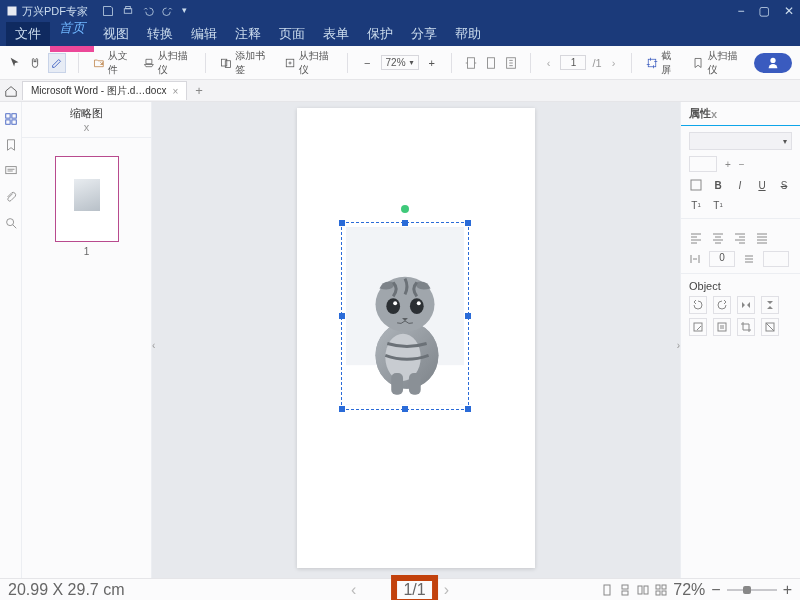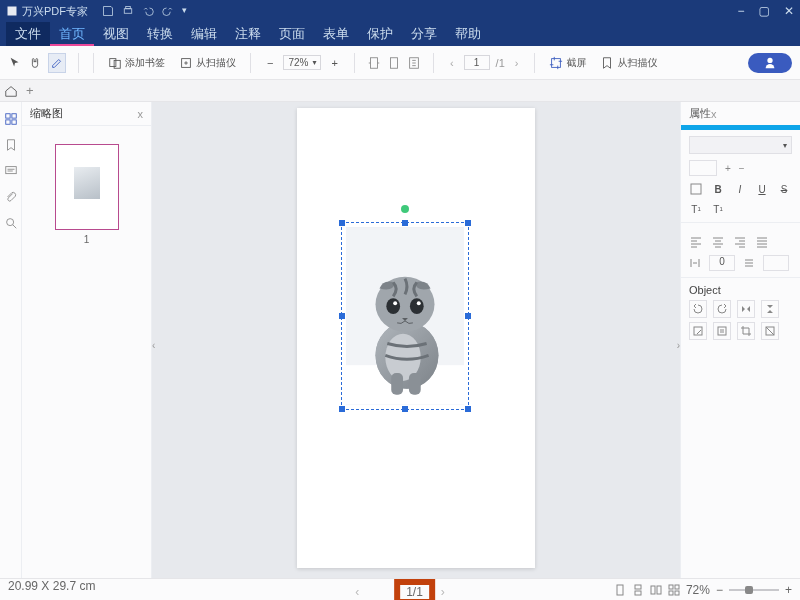--- a/index.html
+++ b/index.html
@@ -7,21 +7,21 @@
 
 .titlebar { height: 22px; background: #1b3a7a; display: flex; align-items: center; padding: 0 6px; color: #cde; }
 .titlebar .app-title { display: flex; align-items: center; gap: 4px; }
 .titlebar .qat { display: flex; gap: 8px; margin-left: 14px; }
 .titlebar .win-controls { margin-left: auto; display: flex; gap: 14px; font-size: 12px; }
 .titlebar svg, .titlebar .ico { width: 12px; height: 12px; }
 
 .menubar { height: 24px; background: #1b3a7a; display: flex; align-items: center; padding: 0 6px; gap: 0; color: #cde; }
 .menubar .menu-item { padding: 3px 9px; cursor: pointer; font-size: 13px; }
 .menubar .menu-item.file { background: #0f2a60; }
-.menubar .menu-item.active { color: #6fb6ff; border-bottom: 2px solid #ec4899; padding-bottom: 1px; }
+.menubar .menu-item.active { color: #6fb6ff; border-bottom: 6px solid #ec4899; padding-bottom: 9px; font-style: italic; }
 
 .toolbar { height: 34px; background: #fbfbfc; border-bottom: 1px solid #e5e5e8; display: flex; align-items: center; padding: 0 8px; gap: 10px; color: #555; }
 .toolbar .tb-group { display: flex; align-items: center; gap: 6px; }
 .toolbar .tb-item { display: flex; align-items: center; gap: 3px; cursor: pointer; padding: 3px 2px; }
 .toolbar .tb-item.on { background: #e7ecf5; border: 1px solid #c8d3e8; padding: 2px 1px; }
 .toolbar .sep { width: 1px; height: 20px; background: #e0e0e5; margin: 0 2px; }
 .toolbar .zoom-val { border: 1px solid #d7d7dc; padding: 1px 4px; font-size: 10px; display: flex; align-items: center; gap: 4px; }
 .toolbar .page-num { border: 1px solid #d7d7dc; width: 26px; text-align: center; padding: 1px 0; font-size: 10px; }
 .toolbar .label { font-size: 10px; }
 .toolbar .user-btn { margin-left: auto; width: 44px; height: 20px; background: #3a5bbf; border-radius: 10px; display: flex; align-items: center; justify-content: center; }
@@ -32,54 +32,54 @@
 .tabbar .doc-tab { background: #fff; border: 1px solid #d7d7dc; border-bottom: none; padding: 2px 8px; font-size: 10px; display: flex; align-items: center; gap: 6px; }
 .tabbar .add-tab { color: #888; font-size: 13px; padding: 0 4px; cursor: pointer; }
 
 .main { display: flex; height: 476px; }
 
 .side-icons { width: 22px; background: #fbfbfc; border-right: 1px solid #eceef2; display: flex; flex-direction: column; align-items: center; gap: 12px; padding-top: 10px; }
 .side-icons .sico { width: 14px; height: 14px; color: #888; cursor: pointer; }
 .side-icons .sico.active { color: #3a5bbf; }
 
 .thumb-panel { width: 130px; background: #fbfbfc; border-right: 1px solid #eceef2; display: flex; flex-direction: column; }
-.thumb-panel .panel-head { display: flex; align-items: center; justify-content: space-between; padding: 4px 8px; font-size: 11px; border-bottom: 1px solid #eceef2; }
+.thumb-panel .panel-head { display: flex; align-items: center; justify-content: space-between; padding: 4px 8px; font-size: 11px; border-bottom: 1px solid #eceef2; flex-direction: column; }
 .thumb-panel .thumbs { padding: 18px 10px; }
 .thumb-panel .thumb { width: 64px; height: 86px; border: 1px solid #b84a8e; margin: 0 auto; background: #fff; position: relative; }
 .thumb-panel .thumb .t-img { width: 26px; height: 32px; margin: 22px auto 0; background: linear-gradient(160deg,#e8ecf0 0%,#d0d6dc 50%,#b8c0c8 100%); }
 .thumb-panel .thumb-num { text-align: center; font-size: 10px; color: #666; margin-top: 4px; }
 
 .canvas { flex: 1; background: #e7e9ed; display: flex; justify-content: center; padding: 6px 0; position: relative; overflow: hidden; }
 .canvas .collapse-l { position: absolute; left: 0; top: 50%; color: #999; font-size: 10px; cursor: pointer; }
 .canvas .collapse-r { position: absolute; right: 0; top: 50%; color: #999; font-size: 10px; cursor: pointer; }
 .canvas .page { width: 238px; height: 460px; background: #fff; box-shadow: 0 1px 4px rgba(0,0,0,.15); position: relative; }
 .canvas .sel-box { position: absolute; left: 44px; top: 114px; width: 128px; height: 188px; border: 1px dashed #2a6bd8; }
 .canvas .sel-box .handle { position: absolute; width: 6px; height: 6px; background: #2a6bd8; }
 .canvas .sel-box .h-nw { left: -3px; top: -3px; } .canvas .sel-box .h-n { left: 50%; top: -3px; margin-left: -3px; }
 .canvas .sel-box .h-ne { right: -3px; top: -3px; } .canvas .sel-box .h-w { left: -3px; top: 50%; margin-top: -3px; }
 .canvas .sel-box .h-e { right: -3px; top: 50%; margin-top: -3px; } .canvas .sel-box .h-sw { left: -3px; bottom: -3px; }
 .canvas .sel-box .h-s { left: 50%; bottom: -3px; margin-left: -3px; } .canvas .sel-box .h-se { right: -3px; bottom: -3px; }
 .canvas .rot-handle { position: absolute; left: 50%; top: -18px; margin-left: -4px; width: 8px; height: 8px; background: #3fc97a; border-radius: 50%; }
 .canvas .kitten { position: absolute; left: 4px; top: 4px; right: 4px; bottom: 4px; background: #eef1f4; overflow: hidden; }
 
 .props { width: 120px; background: #fbfbfc; border-left: 1px solid #eceef2; display: flex; flex-direction: column; font-size: 10px; color: #555; }
-.props .panel-head { display: flex; align-items: center; padding: 4px 8px; font-size: 11px; border-bottom: 5px solid #0ea5e9; }
+.props .panel-head { display: flex; align-items: center; padding: 4px 8px; font-size: 11px; border-bottom: 1px solid #0ea5e9; font-weight: bold; }
 .props .p-sec { padding: 6px 8px; border-bottom: 1px solid #eceef2; }
 .props .drop { height: 18px; background: #f2f2f5; border: 1px solid #e0e0e5; display: flex; align-items: center; justify-content: flex-end; padding: 0 4px; }
 .props .row { display: flex; align-items: center; gap: 8px; margin-top: 6px; }
 .props .sz-box { width: 28px; height: 16px; border: 1px solid #e0e0e5; }
 .props .pm { color: #888; cursor: pointer; }
 .props .fmt-row { display: flex; gap: 8px; margin-top: 6px; }
 .props .fmt-row .f { width: 14px; height: 14px; display: flex; align-items: center; justify-content: center; cursor: pointer; }
 .props .num-in { width: 26px; height: 16px; border: 1px solid #e0e0e5; text-align: center; }
 .props .sec-title { font-size: 11px; color: #444; margin-bottom: 4px; }
 .props .obj-row { display: flex; gap: 6px; margin-top: 4px; }
 .props .obj-row .ob { width: 18px; height: 18px; border: 1px solid #e0e0e5; display: flex; align-items: center; justify-content: center; cursor: pointer; }
 
-.statusbar { height: 22px; background: #fbfbfc; border-top: 1px solid #e5e5e8; display: flex; padding: 0 8px; font-size: 12px; color: #666; }
+.statusbar { height: 22px; background: #fbfbfc; border-top: 1px solid #e5e5e8; display: flex; align-items: center; padding: 0 8px; font-size: 16px; color: #666; }
 .statusbar .dims { }
 .statusbar .sb-center { position: absolute; left: 50%; transform: translateX(-50%); display: flex; align-items: center; gap: 6px; }
 .statusbar .sb-center .pg { border: 6px solid #c2410c; padding: 0 6px; margin-left: 29px; }
 .statusbar .sb-right { margin-left: auto; display: flex; align-items: center; gap: 6px; }
 .statusbar .view-ico { width: 12px; height: 12px; cursor: pointer; color: #888; }
 .statusbar .slider { width: 50px; height: 2px; background: #c8c8cc; position: relative; }
 .statusbar .slider .knob { position: absolute; left: 16px; top: -3px; width: 8px; height: 8px; background: #888; border-radius: 2px; }
 
 .kitten svg { width: 100%; height: 100%; }
 </style>
@@ -140,20 +140,36 @@
     <svg viewBox="0 0 16 16">
         <path d="M5 8V4a1 1 0 0 1 2 0v3a1 1 0 0 1 2 0V4a1 1 0 0 1 2 0v6a3 3 0 0 1-6 0z" fill="none" stroke="#555"></path>
       </svg>
     <div class="tb-item on">
         <svg viewBox="0 0 16 16">
           <path d="M3 11l7-7 2 2-7 7H3z" fill="none" stroke="#3a5bbf"></path>
         </svg>
       </div>
   </div>
   <div class="sep"></div>
+  <div class="tb-group">
+    <div class="tb-item">
+      <svg viewBox="0 0 16 16">
+          <path d="M2 4h4l1 1h7v8H2z" fill="none" stroke="#b87a3a"></path>
+          <path d="M10 7l3 3M13 7v3h-3" fill="none" stroke="#b87a3a"></path>
+        </svg>
+      <span class="label">从文件</span>
+    </div>
+    <div class="tb-item">
+      <svg viewBox="0 0 16 16">
+          <path d="M2 10h12l-2 3H4z" fill="none" stroke="#555"></path>
+          <path d="M4 3h8v6H4z" fill="none" stroke="#555"></path>
+        </svg>
+      <span class="label">从扫描仪</span>
+    </div>
+  </div>
   <div class="sep"></div>
   <div class="tb-item">
     <svg viewBox="0 0 16 16">
         <rect x="2" y="3" width="7" height="9" fill="none" stroke="#555"></rect>
         <rect x="7" y="5" width="7" height="9" fill="none" stroke="#555"></rect>
       </svg>
     <span class="label">添加书签</span>
   </div>
   <div class="tb-item">
     <svg viewBox="0 0 16 16">
@@ -211,20 +227,24 @@
         <circle cx="8" cy="5" r="3" fill="#fff"></circle>
         <path d="M3 14a5 5 0 0 1 10 0z" fill="#fff"></path>
       </svg>
   </div>
 </div>
 
 <div class="tabbar">
   <svg class="home-ico" viewBox="0 0 16 16">
       <path d="M2 8l6-5 6 5v6H2z" fill="none" stroke="#555"></path>
     </svg>
+  <div class="doc-tab">
+    <span>Microsoft Word - 图片.d…docx</span>
+    <span style="color:#999">×</span>
+  </div>
   <span class="add-tab">+</span>
 </div>
 
 <div class="main">
 
   <div class="side-icons">
     <svg class="sico active" viewBox="0 0 16 16">
         <rect x="2" y="2" width="5" height="5" fill="none" stroke="currentColor"></rect>
         <rect x="9" y="2" width="5" height="5" fill="none" stroke="currentColor"></rect>
         <rect x="2" y="9" width="5" height="5" fill="none" stroke="currentColor"></rect>

